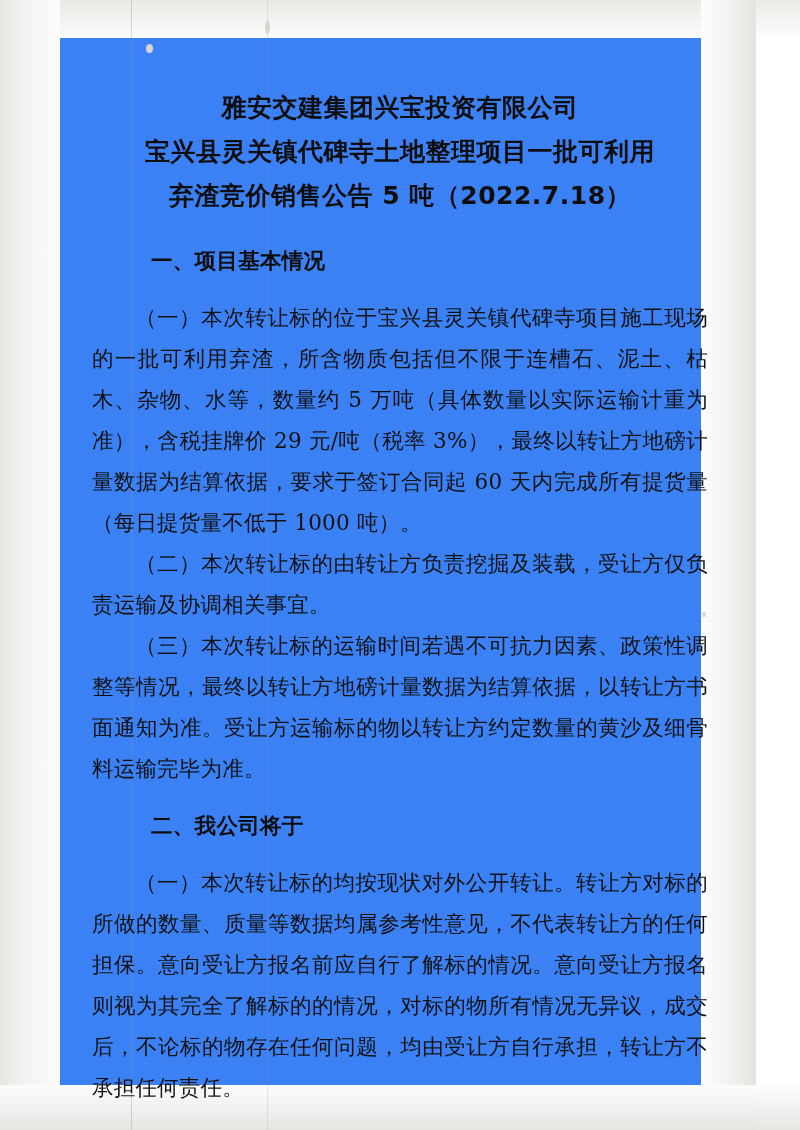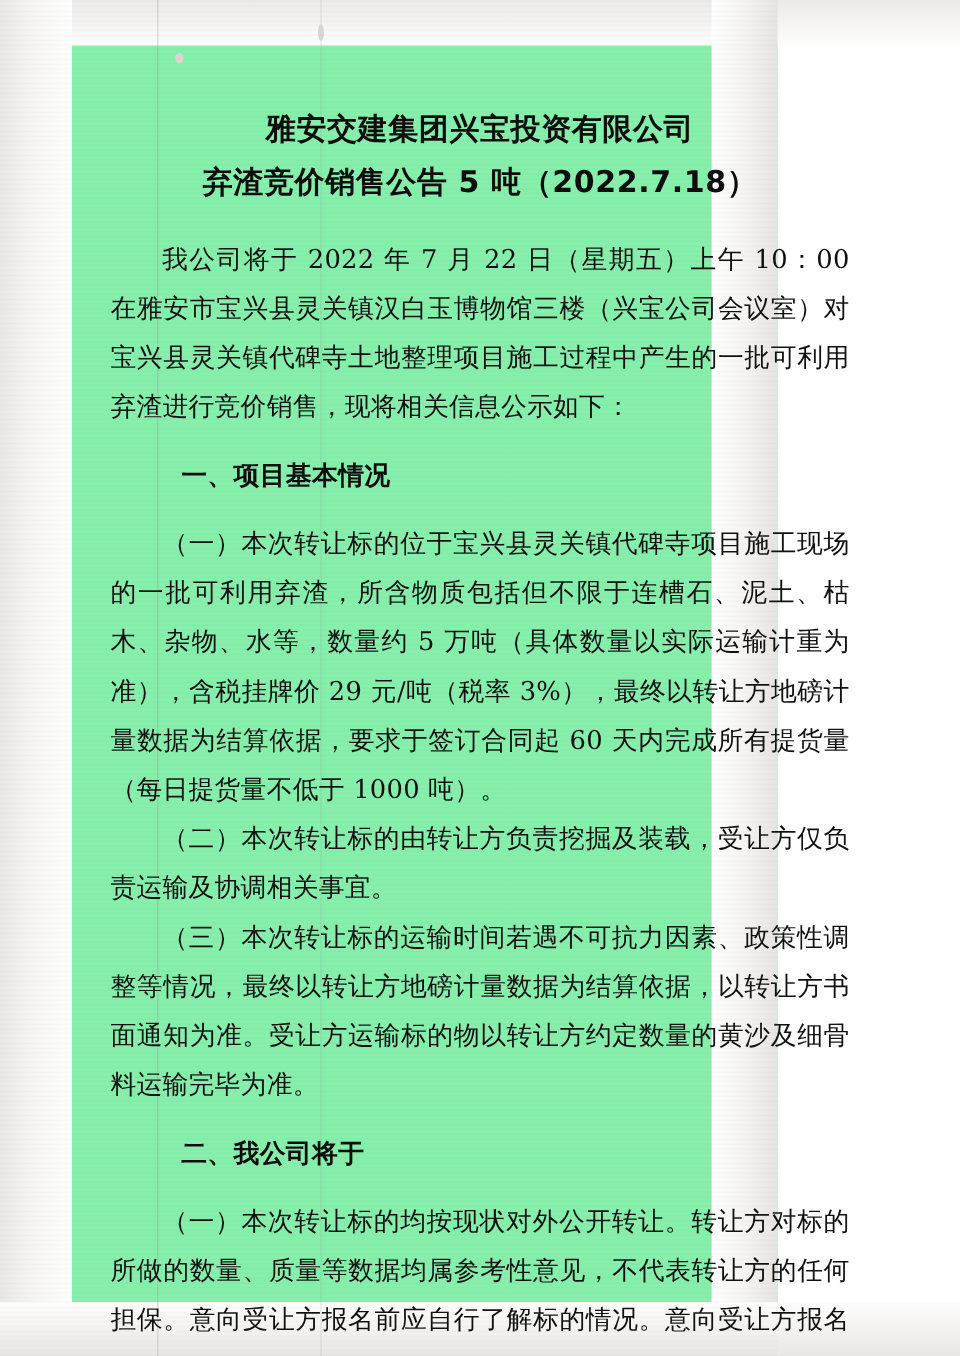--- a/index.html
+++ b/index.html
@@ -8,23 +8,23 @@
     background: #ffffff;
   }
   body {
     width: 800px;
     height: 1130px;
     overflow: hidden;
     font-family: "DejaVu Serif", "Liberation Serif", serif;
   }
   .page {
     position: relative;
-    width: 648px;
+    width: 756px;
     height: 1130px;
-    background: #86efac;
+    background: #3b82f6;
     box-sizing: border-box;
   }
   
   .paper-edge-left {
     position: absolute;
     left: 0; top: 0;
     width: 60px; height: 1130px;
     background: linear-gradient(to right, #e9e7e4 0%, #f6f5f3 45%, #fefefe 100%);
     pointer-events: none;
   }
@@ -127,25 +127,25 @@
   <div class="fold-line" style="left:267px; background: rgba(150,148,145,0.22);"></div>
 
   <div class="speck" style="left:146px; top:44px; width:7px; height:9px;"></div>
   <div class="speck" style="left:265px; top:20px; width:5px; height:14px;"></div>
   <div class="speck" style="left:702px; top:612px; width:4px; height:5px;"></div>
 
   <div class="content">
 
     <div class="title-block">
       <div class="title-line">雅安交建集团兴宝投资有限公司</div>
+      <div class="title-line">宝兴县灵关镇代碑寺土地整理项目一批可利用</div>
       <div class="title-line">弃渣竞价销售公告 5 吨（2022.7.18）</div>
     </div>
 
     <div class="body-block">
-      <p class="para">我公司将于 2022 年 7 月 22 日（星期五）上午 10：00 在雅安市宝兴县灵关镇汉白玉博物馆三楼（兴宝公司会议室）对宝兴县灵关镇代碑寺土地整理项目施工过程中产生的一批可利用弃渣进行竞价销售，现将相关信息公示如下：</p>
       <p class="heading">一、项目基本情况</p>
       <p class="para">（一）本次转让标的位于宝兴县灵关镇代碑寺项目施工现场的一批可利用弃渣，所含物质包括但不限于连槽石、泥土、枯木、杂物、水等，数量约 5 万吨（具体数量以实际运输计重为准），含税挂牌价 29 元/吨（税率 3%），最终以转让方地磅计量数据为结算依据，要求于签订合同起 60 天内完成所有提货量（每日提货量不低于 1000 吨）。</p>
       <p class="para">（二）本次转让标的由转让方负责挖掘及装载，受让方仅负责运输及协调相关事宜。</p>
       <p class="para">（三）本次转让标的运输时间若遇不可抗力因素、政策性调整等情况，最终以转让方地磅计量数据为结算依据，以转让方书面通知为准。受让方运输标的物以转让方约定数量的黄沙及细骨料运输完毕为准。</p>
       <p class="heading">二、我公司将于</p>
       <p class="para">（一）本次转让标的均按现状对外公开转让。转让方对标的所做的数量、质量等数据均属参考性意见，不代表转让方的任何担保。意向受让方报名前应自行了解标的情况。意向受让方报名则视为其完全了解标的的情况，对标的物所有情况无异议，成交后，不论标的物存在任何问题，均由受让方自行承担，转让方不承担任何责任。</p>
 
     </div>
 
   </div>

